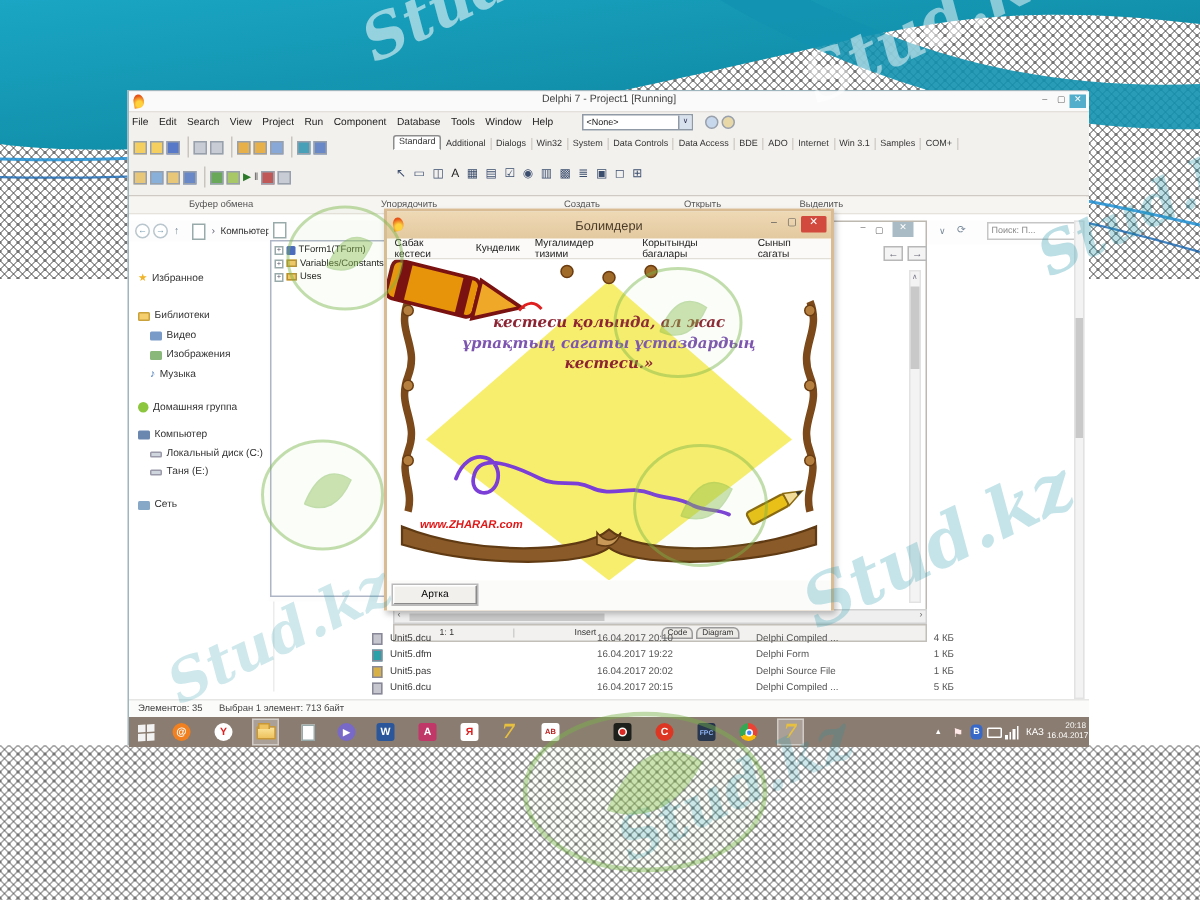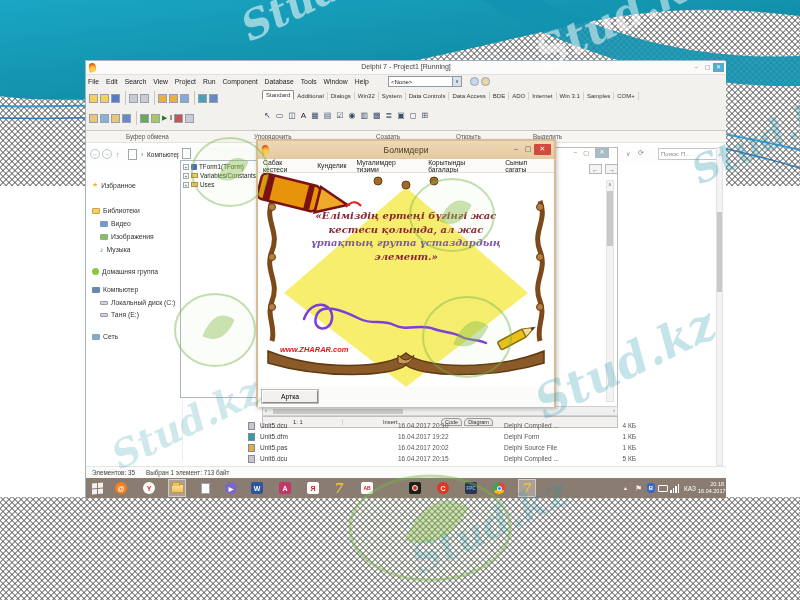--- a/index.html
+++ b/index.html
@@ -332,24 +332,23 @@
 
         <path d="M46,146 c8,-22 30,-16 28,0 c-2,14 -20,12 -16,-2 c4,-16 28,-6 44,2 c12,6 22,0 34,6 c14,7 26,-2 40,4 c10,4 18,2 28,8 c8,4 16,2 24,6" stroke="#7b3fd8" stroke-width="2.5" fill="none" stroke-linecap="round"></path>
 
         <g transform="rotate(-28 258 166)">
           <rect x="240" y="160" width="28" height="9" rx="2" fill="#e8c018" stroke="#8a6a10" stroke-width="1.5"></rect>
           <polygon points="268,160 280,164.5 268,169" fill="#f2dc9a" stroke="#8a6a10"></polygon>
           <polygon points="276,163 280,164.5 276,166" fill="#333"></polygon>
         </g>
       </svg>
       <div class="quote">
-        <div>«Еліміздің ертеңі бүгінгі жас</div>
         <div>кестеси қолында, ал жас</div>
-        <div class="alt">ұрпақтың группа ұстаздардың</div>
-        <div>элемент.»</div>
+        <div class="alt">ұрпақтың сагаты ұстаздардың</div>
+        <div>кестеси.»</div>
       </div>
       <span class="site">www.ZHARAR.com</span>
     </div>
     <div class="artka">
       <button>Артка</button>
     </div>
   </div>
 
   <div class="abs" style="left:160px;top:360px;width:475px;height:44px;">
     <div class="frow" style="top:0;">

